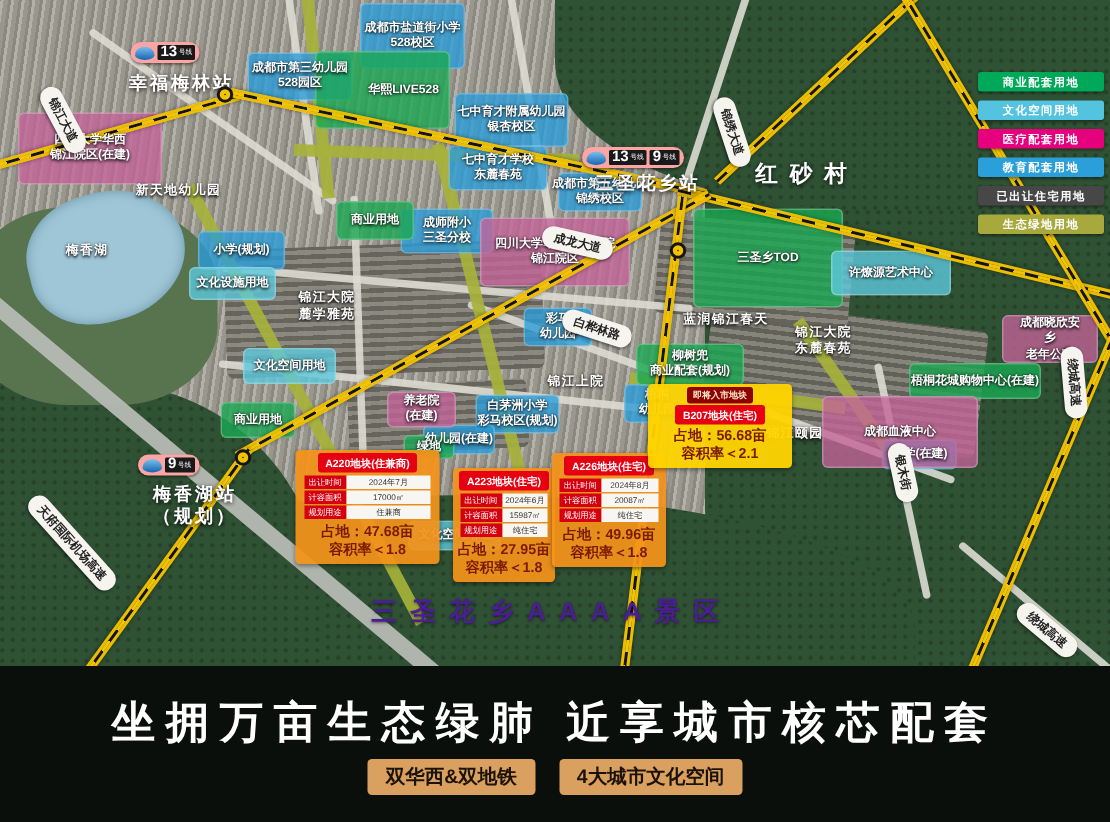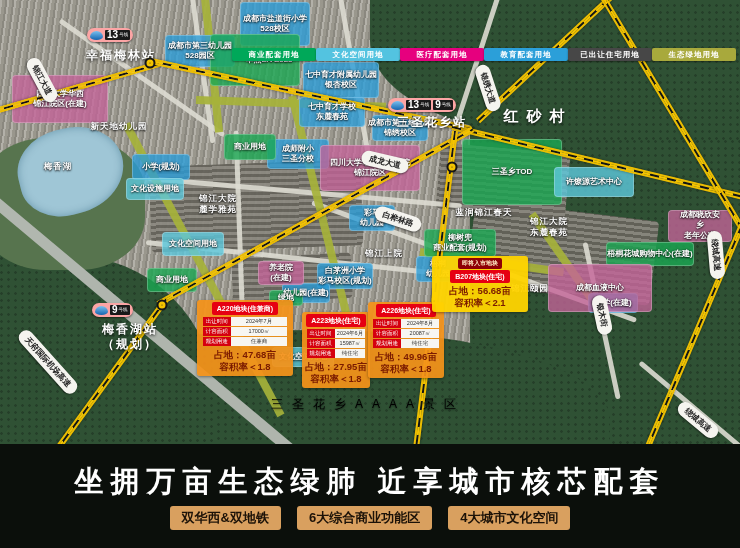--- a/index.html
+++ b/index.html
@@ -23,36 +23,36 @@
   .zone.school{background:rgba(41,156,216,.78);}
   .zone.green{background:rgba(26,168,82,.80);}
   .zone.cyan{background:rgba(92,200,220,.80);}
   .zone.pink{background:rgba(196,99,153,.78);}
   .lbl{position:absolute;transform:translate(-50%,-50%);color:#fff;font-size:8px;line-height:1.3;text-align:center;
        white-space:pre-line;font-weight:bold;pointer-events:none;
        text-shadow:0 1px 2px rgba(0,0,0,.85),0 0 2px rgba(0,0,0,.6);}
   .lbl.resi{font-size:8.5px;letter-spacing:1px;}
   .village{position:absolute;transform:translate(-50%,-50%);color:#fff;font-size:15px;font-weight:900;letter-spacing:8px;
            text-shadow:0 1px 3px rgba(0,0,0,.9);white-space:nowrap;}
-  .scenic{position:absolute;transform:translateX(-50%);color:#000000;font-size:12px;font-weight:400;letter-spacing:9px;
+  .scenic{position:absolute;transform:translateX(-50%);color:#4c1d95;font-size:17px;font-weight:700;letter-spacing:9px;
           text-shadow:0 1px 2px rgba(0,0,0,.55);white-space:nowrap;}
   .rpill{position:absolute;background:#f5f4ef;color:#222;font-size:8px;font-weight:bold;padding:2px 8px;border-radius:9px;
          box-shadow:0 1px 2px rgba(0,0,0,.5);white-space:nowrap;}
   
   .st-badge{position:absolute;display:flex;align-items:center;background:#fca5a5;border-radius:8px;padding:2px 3px;gap:2px;box-shadow:0 1px 2px rgba(0,0,0,.5);}
   .st-logo{width:13px;height:9px;border-radius:50% 50% 50% 50%/65% 65% 35% 35%;background:linear-gradient(180deg,#7cc0ee,#1565b0);}
   .line-box{display:flex;align-items:center;background:#191919;color:#fff;padding:0 2px;border-radius:1px;}
   .line-num{font-size:10px;font-weight:900;line-height:1;}
   .line-suffix{font-size:4.5px;line-height:1.05;display:flex;flex-direction:column;margin-left:1px;}
   .st-name{position:absolute;transform:translate(-50%,0);color:#fff;font-size:12px;font-weight:900;letter-spacing:2px;
            text-shadow:0 1px 3px rgba(0,0,0,.9);white-space:pre-line;text-align:center;line-height:1.25;}
   .st-dot{position:absolute;width:7px;height:7px;background:#151515;border:3px solid #f2c300;border-radius:50%;
           transform:translate(-50%,-50%);box-shadow:0 0 0 2px #151515;}
   
-  .legend{position:absolute;right:4px;top:48px;display:flex;flex-direction:row;}
+  .legend{position:absolute;right:4px;top:48px;display:flex;flex-direction:column;}
   .leg{display:flex;align-items:center;justify-content:center;width:84px;height:13px;border-radius:2px;color:#fff;
        font-size:7.5px;font-weight:bold;margin-bottom:6px;box-shadow:0 1px 2px rgba(0,0,0,.4);letter-spacing:1px;}
   
   .parcel{position:absolute;border-radius:3px;padding:2px 2px;display:flex;flex-direction:column;align-items:center;
           background:rgba(244,146,26,.93);box-shadow:0 1px 3px rgba(0,0,0,.4);}
   .parcel.yellow{background:rgba(255,212,0,.95);}
   .p-mini{background:#8e0005;color:#ffe9c4;font-size:6px;padding:1px 4px;border-radius:2px;font-weight:bold;margin-bottom:1px;}
   .p-head{background:#e60012;color:#fff;font-size:7px;padding:1.5px 5px;border-radius:2px;font-weight:bold;white-space:nowrap;}
   .p-table{width:92%;margin-top:2px;}
   .p-row{display:flex;margin-bottom:1px;}
@@ -312,17 +312,16 @@
         <div class="leg" style="background: rgb(43, 159, 217);">教育配套用地</div>
         <div class="leg" style="background: rgb(71, 71, 71);">已出让住宅用地</div>
         <div class="leg" style="background: rgb(168, 169, 60);">生态绿地用地</div>
       </div>
   </div>
 
   <div class="banner">
     <div class="headline">坐拥万亩生态绿肺  近享城市核芯配套</div>
     <div class="tags" id="tags">
         <div class="tag">双华西&amp;双地铁</div>
-        <div class="tag">6大综合商业功能区</div>
         <div class="tag">4大城市文化空间</div>
       </div>
   </div>
 </div>
 
 </body></html>

